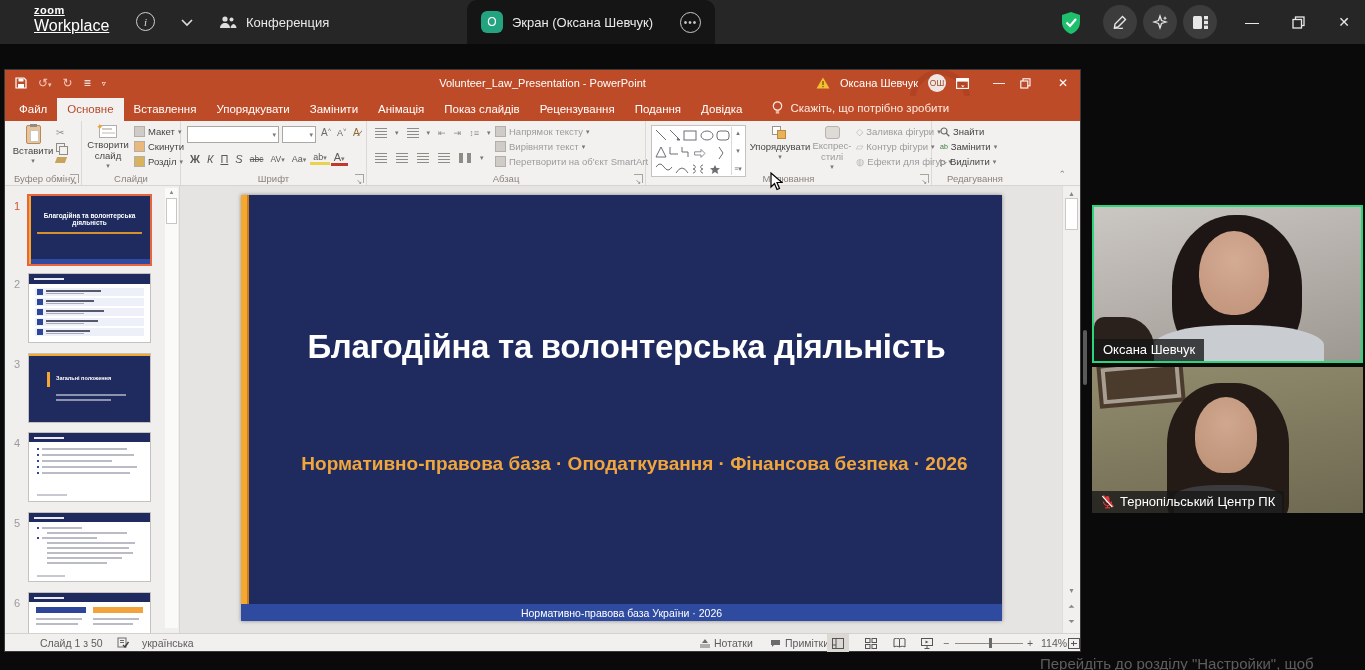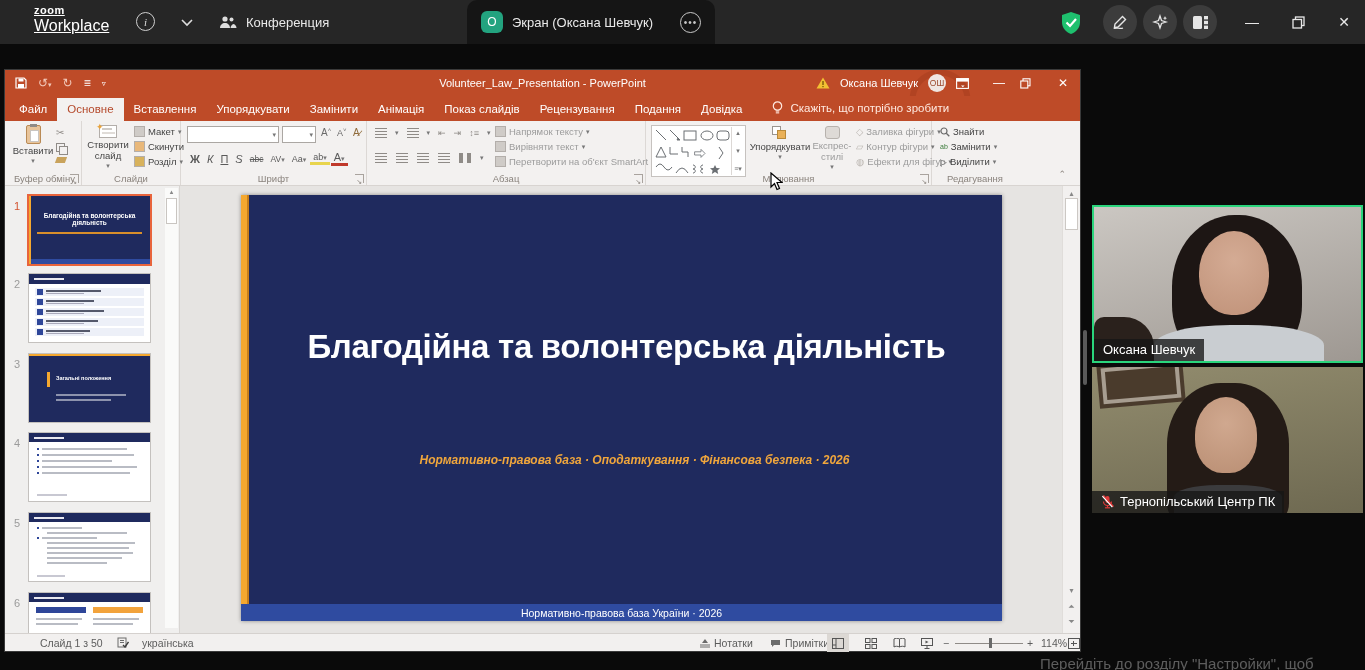--- a/index.html
+++ b/index.html
@@ -69,21 +69,21 @@
   .trow { position:absolute; left:6px; right:6px; height:8px; background:#EDF0F8; }
   .trow i { position:absolute; left:2px; top:1px; width:6px; height:6px; background:#2E4699; }
   .trow b { position:absolute; left:11px; top:2px; width:55px; height:1.5px; background:#55596b; }
   .trow s { position:absolute; left:11px; top:5px; width:38px; height:1px; background:#aab; }
   .bdot { position:absolute; width:2px; height:2px; background:#2E4699; }
 
   #canvas { position:absolute; left:175px; top:0; right:18px; height:447px; background:#E6E4E2; }
   #slide { position:absolute; left:61px; top:9px; width:761px; height:426px; background:#1F2A5E; box-shadow:0 0 4px rgba(0,0,0,.4); }
   #slide .stripe { position:absolute; left:0; top:0; width:8px; height:100%; background:linear-gradient(90deg,#F5A82F 0 6px,#c87f1b 6px); }
   #slide-title { position:absolute; left:30px; right:20px; top:133px; text-align:center; color:#fff; font-size:33px; font-weight:700; letter-spacing:-.3px; }
-  #slide-sub { position:absolute; left:46px; right:20px; top:258px; text-align:center; color:#F0A63C; font-size:12px; font-style:italic; font-weight:600; }
+  #slide-sub { position:absolute; left:46px; right:20px; top:258px; text-align:center; color:#F0A63C; font-size:19px; font-weight:600; }
   #slide-footer { position:absolute; left:0; bottom:0; width:100%; height:17px; background:#2F4BA0; color:#fff; font-size:10.5px; display:flex; align-items:center; justify-content:center; }
 
   .vsb { position:absolute; right:0; top:0; width:18px; height:447px; background:#F2F0EF; border-left:1px solid #E0DDDA; font-size:8px; color:#888; }
   .vsb .arr { position:absolute; left:0; width:100%; text-align:center; }
   .vsb .vthumb { position:absolute; left:2px; top:12px; width:13px; height:32px; background:#fff; border:1px solid #CCC8C4; }
   #panel-sb { position:absolute; right:1px; top:2px; width:13px; height:440px; background:#FAFAF9; }
   #panel-sb .vthumb { position:absolute; left:1px; top:10px; width:11px; height:26px; background:#fff; border:1px solid #C9C5C1; }
 
   #statusbar { position:absolute; left:0; top:563px; width:100%; height:18px; background:#F2F0EF; border-top:1px solid #D5D1CE; font-size:10.5px; color:#5c5c5c; }
   .sb-item { position:absolute; top:3px; white-space:nowrap; }

